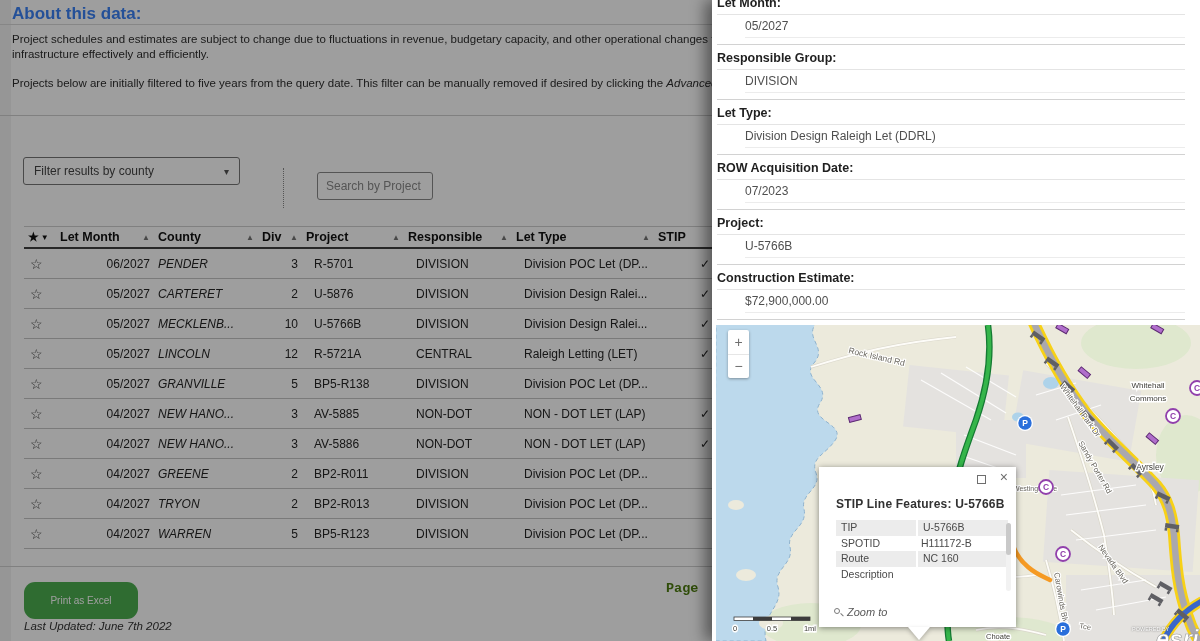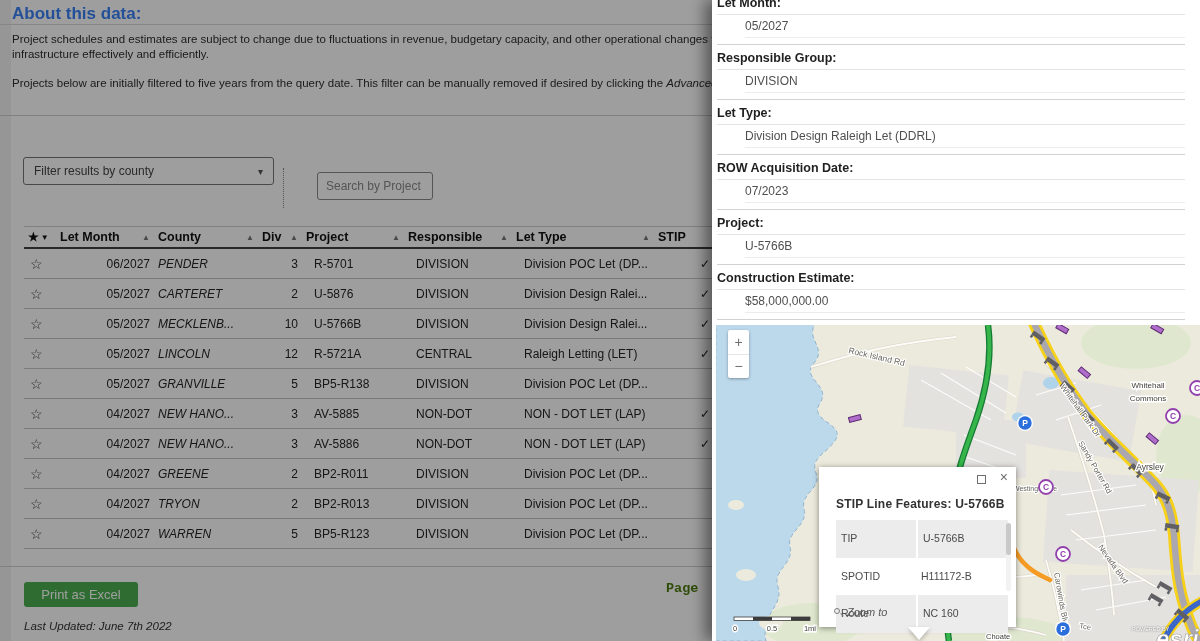--- a/index.html
+++ b/index.html
@@ -11,21 +11,21 @@
   .scrollstrip { position:absolute; left:0; top:0; width:11px; height:641px; background:#f2f2f2; }
   .about-title { position:absolute; left:12px; top:4px; font-size:17px; font-weight:bold; color:#3b82f6; }
   .hr1 { position:absolute; left:0; top:24px; width:712px; border-top:1px solid #d9d9d9; }
   .para { position:absolute; white-space:nowrap; font-size:11.5px; color:#2e2e2e; }
   .p1l1 { left:12px; top:33px; }
   .p1l2 { left:12px; top:48px; }
   .p2   { left:12px; top:77px; }
   .p2 .it { font-style:italic; }
   .hr2 { position:absolute; left:0; top:115px; width:712px; border-top:1px solid #cfcfcf; }
 
-  .county-filter { position:absolute; left:23px; top:157px; width:251px; height:28px; border:1px solid #767676; border-radius:3px; display:flex; align-items:center; justify-content:space-between; padding:0 10px; font-size:12px; color:#444; background:#fff; }
+  .county-filter { position:absolute; left:23px; top:157px; width:217px; height:28px; border:1px solid #767676; border-radius:3px; display:flex; align-items:center; justify-content:space-between; padding:0 10px; font-size:12px; color:#444; background:#fff; }
   .county-filter .caret { font-size:10px; color:#555; }
   .dotted-div { position:absolute; left:283px; top:168px; height:40px; border-left:1px dotted #8a8a8a; }
   .search-box { position:absolute; left:317px; top:172px; width:116px; height:28px; border:1px solid #8a8a8a; border-radius:3px; font-size:12px; color:#333; padding:0 8px; background:#fff; font-family:"Liberation Sans", sans-serif; }
   .search-box::placeholder { color:#8a8a8a; }
 
   
   .thead, .trow { position:relative; display:grid; grid-template-columns:32px 98px 104px 44px 102px 108px 142px 58px; align-items:center; }
   .tablewrap { position:absolute; left:24px; top:226px; width:688px; }
   .thead { height:23px; border-top:1px solid #cfcfcf; border-bottom:2px solid #3f3f3f; font-size:12.5px; font-weight:bold; color:#111; }
   .th { display:flex; align-items:center; justify-content:space-between; padding:0 4px; }
@@ -34,21 +34,21 @@
   .c-star { padding-left:6px; font-size:14px; color:#3c3c3c; }
   .c-right { text-align:right; padding-right:4px; }
   .c-left { padding-left:12px; }
   .c-county { padding-left:4px;font-style:italic; }
   .c-lettype { padding-left:12px; white-space:nowrap; overflow:hidden; }
   .c-stip { text-align:right; padding-right:2px; font-size:12px; }
   .hstar { display:flex; align-items:center; gap:2px; padding-left:4px; }
   .hstar .glyph { font-size:12px; } .hstar .dn { font-size:8px; }
 
   .hr3 { position:absolute; left:0; top:566px; width:712px; border-top:1px solid #cfcfcf; }
-  .print-btn { position:absolute; left:24px; top:582px; width:114px; height:25px; background:#4CAF50; border:none; border-radius:3px; color:#fff; font-size:13px; font-family:"Liberation Sans", sans-serif; }
+  .print-btn { position:absolute; left:24px; top:582px; width:114px; height:37px; background:#4CAF50; border:none; border-radius:11px; color:#fff; font-size:10px; font-family:"Liberation Sans", sans-serif; }
   .page-label { position:absolute; left:666px; top:581px; font-size:13.5px; font-weight:bold; color:#4d7c0f;font-family:Liberation Mono, monospace; }
   .last-updated { position:absolute; left:24px; top:620px; font-size:11.5px; font-style:italic; color:#333; }
 
   .dim { position:absolute; left:0; top:0; width:712px; height:641px; background:rgba(0,0,0,0.38); z-index:5; }
 
   
   .panel { position:absolute; left:712px; top:0; width:488px; height:641px; background:#fff; z-index:6; box-shadow:-7px 0 14px rgba(0,0,0,0.45); }
   .fields { position:absolute; left:0; top:-4px; right:0; }
   .field { position:relative; height:55px; }
   .flabel { position:absolute; top:0; left:5px; font-size:12.5px; font-weight:bold; color:#1f1f1f; }
@@ -69,21 +69,21 @@
   .roadlbl { fill:#6a675f; stroke:#fff; stroke-width:2.2px; paint-order:stroke; }
 
   
   .popup { position:absolute; left:103px; top:142px; width:197px; height:160px; background:#fff; box-shadow:0 1px 6px rgba(0,0,0,0.45); z-index:4; }
   .popup-tail { position:absolute; left:192px; top:302px; width:0; height:0; border-left:11px solid transparent; border-right:11px solid transparent; border-top:13px solid #fff; z-index:4; filter:drop-shadow(0 2px 2px rgba(0,0,0,0.25)); }
   .pop-max { position:absolute; top:8px; right:30px; width:9px; height:9px; border:1.4px solid #6e6e6e; }
   .pop-close { position:absolute; top:2px; right:8px; font-size:14px; color:#6e6e6e; }
   .pop-title { position:absolute; top:30px; left:17px; font-size:12px; font-weight:bold; color:#323232; letter-spacing:0.2px; }
   .pop-table { position:absolute; top:53px; left:17px; width:172px; font-size:10.5px; color:#4a4a4a; }
   .pop-row { display:grid; grid-template-columns:80px 1fr; }
-  .pop-row > div { padding:12px 5px; line-height:13.5px; }
+  .pop-row > div { padding:1px 5px; line-height:13.5px; }
   .pop-row.shade > div { background:#ececec; }
   .pop-row.shade > div + div { border-left:2px solid #fff; }
   .pop-scroll { position:absolute; top:56px; right:5px; width:5px; height:68px; background:#f2f2f2; border-radius:3px; }
   .pop-thumb { position:absolute; top:0; left:0; width:5px; height:32px; background:#c9c9c9; border-radius:3px; }
   .zoomto { position:absolute; left:15px; bottom:9px; display:flex; align-items:center; gap:5px; font-size:11px; color:#5a5a5a;font-style:italic; }
   .mag { position:relative; width:8px; height:8px; }
   .mag .lens { position:absolute; left:0; top:0; width:6px; height:6px; border:1.2px solid #7a7a7a; border-radius:50%; }
   .mag .handle { position:absolute; left:5.5px; top:5.5px; width:3.5px; height:1.2px; background:#7a7a7a; transform:rotate(45deg); }
 </style>
 </head>
@@ -286,21 +286,21 @@
         <div class="field">
           <div class="flabel">Project:</div>
           <div class="fline1"></div>
           <div class="fvalue">U-5766B</div>
           <div class="fline2"></div>
           <div class="fsep"></div>
         </div>
         <div class="field">
           <div class="flabel">Construction Estimate:</div>
           <div class="fline1"></div>
-          <div class="fvalue">$58,000,000.00</div>
+          <div class="fvalue">$72,900,000.00</div>
           <div class="fline2"></div>
           <div class="fsep"></div>
         </div>
       </div>
 
     <div class="map">
       <svg width="484" height="316" viewBox="0 0 484 316">
 
         <rect x="0" y="0" width="484" height="316" fill="#eceadc"></rect>
 

